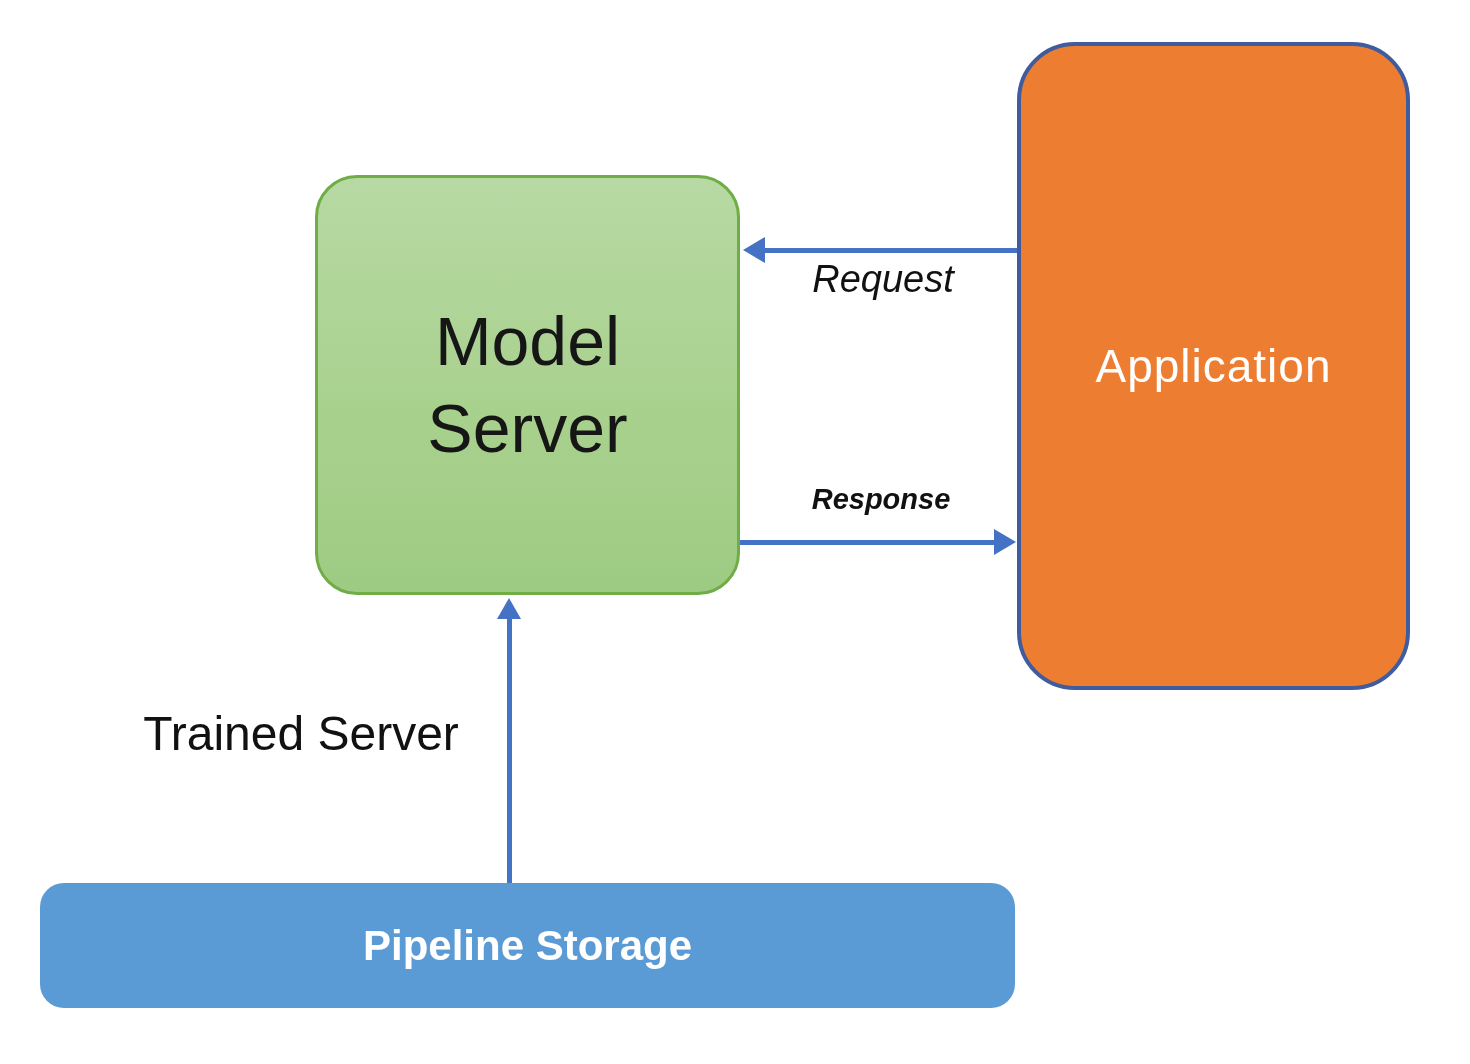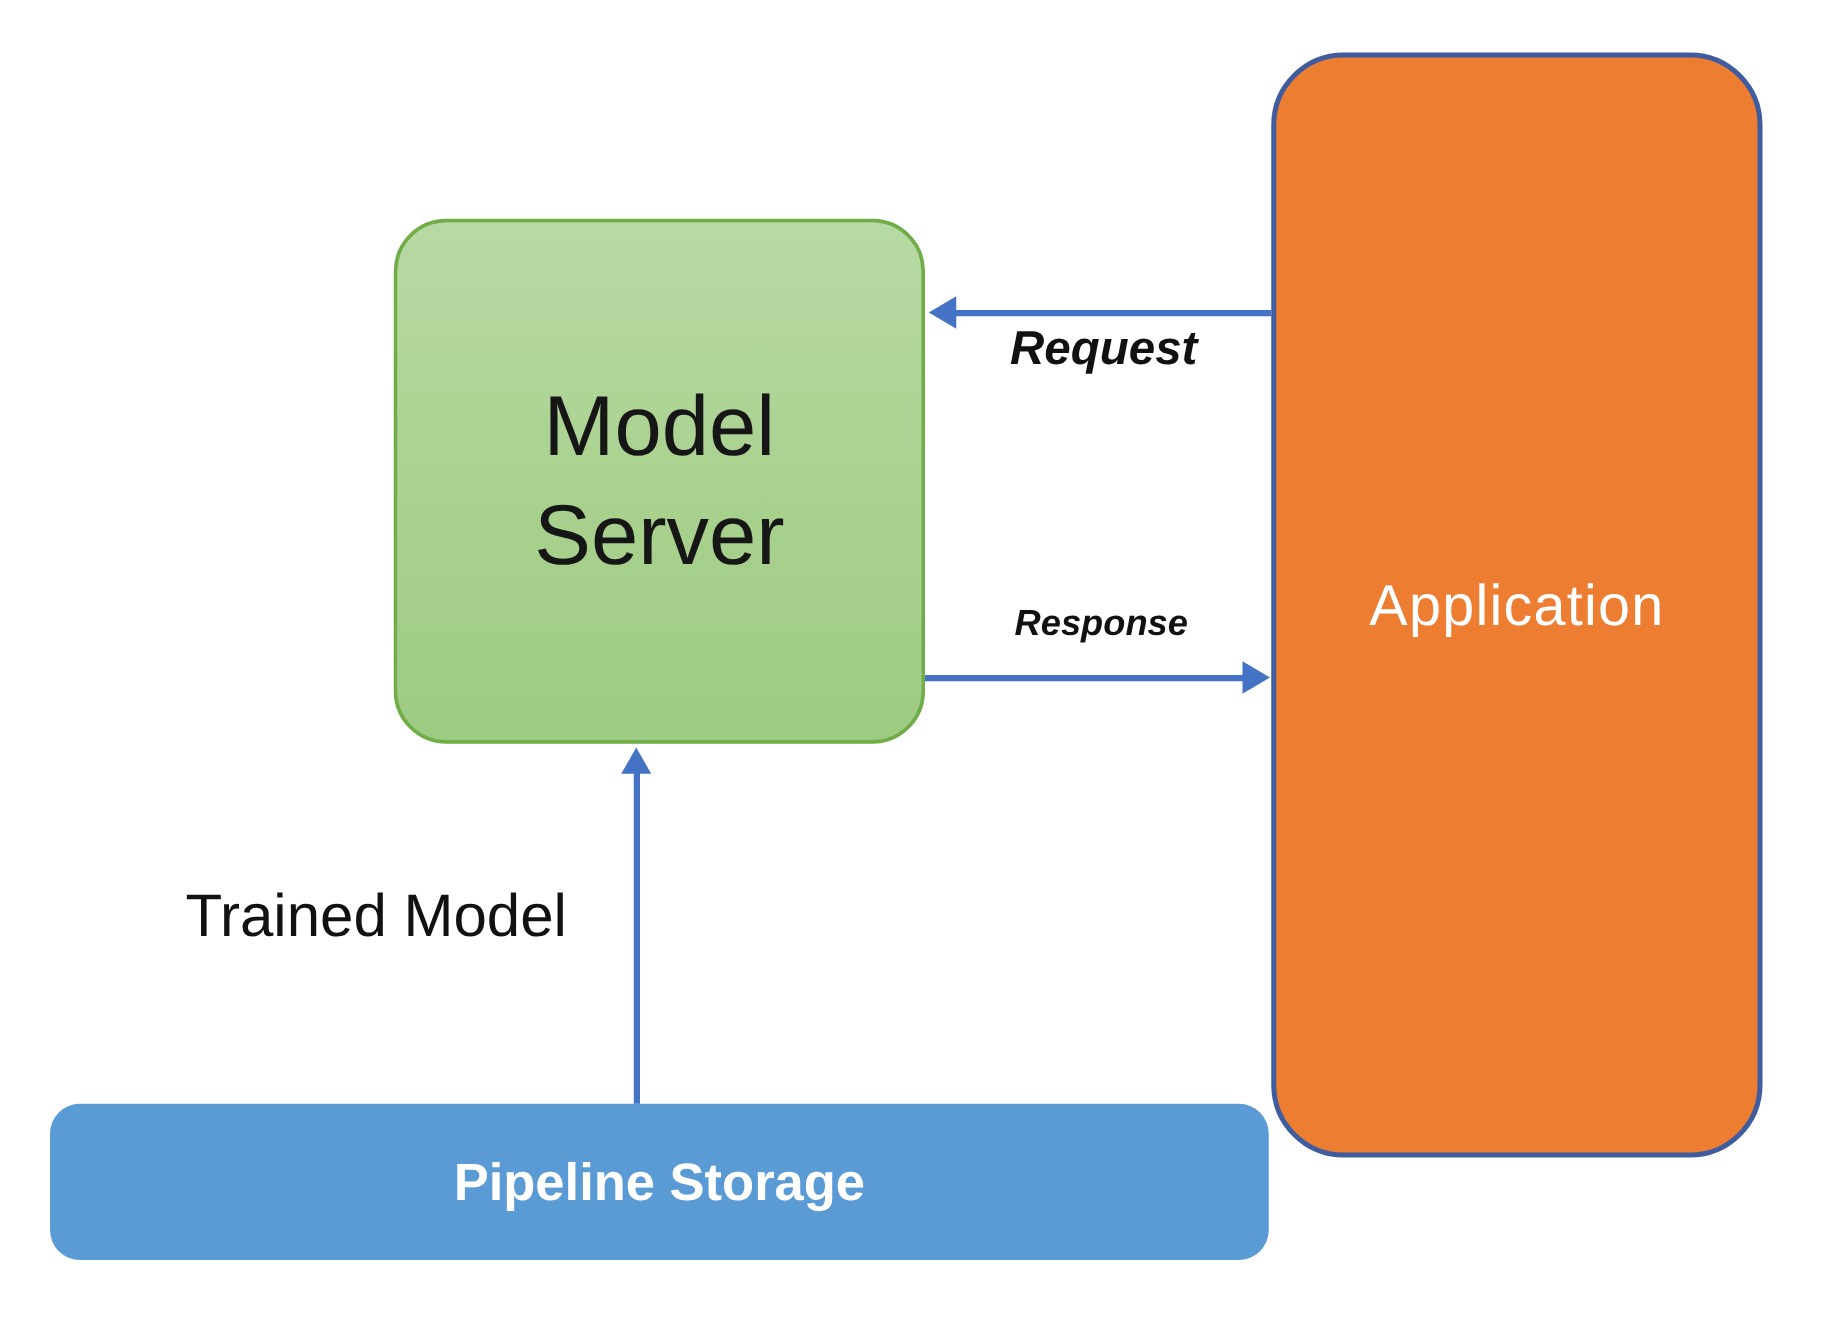--- a/index.html
+++ b/index.html
@@ -41,21 +41,21 @@
     font-size: 68px;
     line-height: 1.28;
     color: #161616;
   }
 
   
   .application {
     left: 1017px;
     top: 42px;
     width: 393px;
-    height: 884px;
+    height: 648px;
     background: #ed7d31;
     border: 4px solid #3e5c9e;
     border-radius: 58px;
   }
   .application .node-label {
     font-size: 46px;
     color: #ffffff;
     letter-spacing: 1px;
   }
 
@@ -132,21 +132,21 @@
     position: absolute;
     color: #111111;
     text-align: center;
   }
   .request-label {
     left: 733px;
     top: 258px;
     width: 300px;
     font-size: 38px;
     font-style: italic;
-    font-weight: 700;
+    font-weight: 400;
   }
   .response-label {
     left: 731px;
     top: 483px;
     width: 300px;
     font-size: 29px;
     font-style: italic;
     font-weight: 600;
   }
   .trained-model-label {
@@ -177,15 +177,15 @@
   <div class="arrow-line request-line"></div>
   <div class="arrowhead request-head"></div>
   <div class="edge-label request-label">Request</div>
 
   <div class="arrow-line response-line"></div>
   <div class="arrowhead response-head"></div>
   <div class="edge-label response-label">Response</div>
 
   <div class="arrow-line trained-model-line"></div>
   <div class="arrowhead trained-model-head"></div>
-  <div class="edge-label trained-model-label">Trained Model</div>
+  <div class="edge-label trained-model-label">Trained Server</div>
 
 </div>
 
 </body></html>

